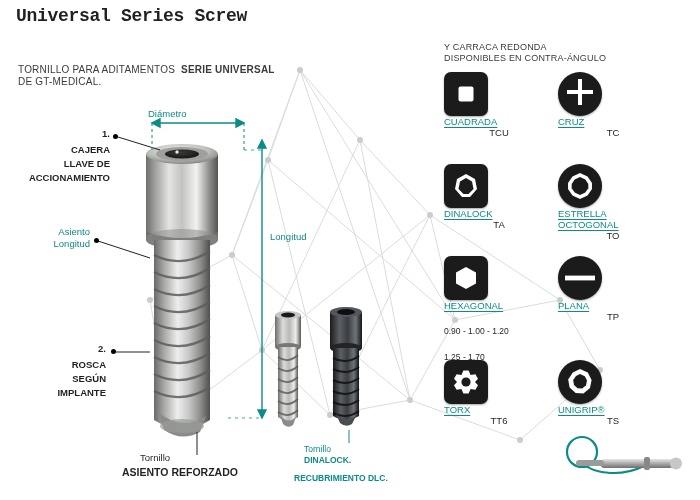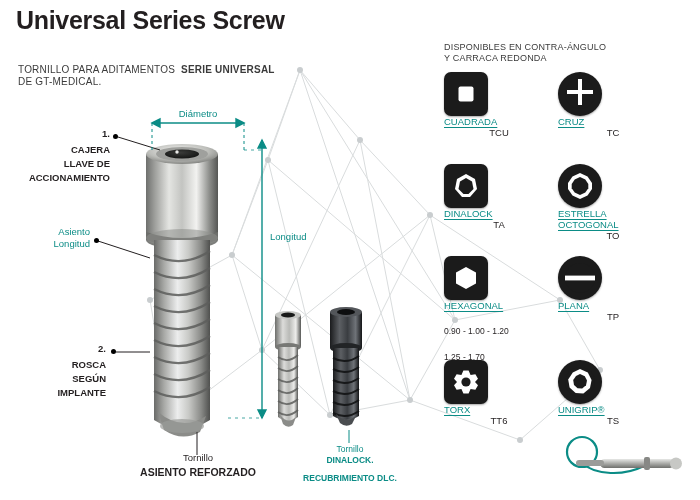--- a/index.html
+++ b/index.html
@@ -7,39 +7,40 @@
   body {
     width:700px; height:500px; position:relative; overflow:hidden;
     background:#ffffff;
     font-family:"Liberation Sans", sans-serif;
     color:#231f20;
   }
 
   
   .title {
     position:absolute; left:16px; top:6px;
-    font-size:25px; font-weight:bold; letter-spacing:-0.3px;
+    font-size:18px; font-weight:bold; letter-spacing:-0.3px;
     color:#231f20;
+    font-family:Liberation Mono, monospace;
   }
 
   
   .net { position:absolute; left:0; top:0; width:700px; height:500px; }
 
   
   .cap-left {
     position:absolute; left:18px; top:64px;
     font-size:10px; line-height:12px; letter-spacing:.2px; color:#3b3b3b;
   }
   .cap-left b { font-weight:bold; }
 
   
   .lbl { position:absolute; font-size:9.5px; line-height:12px; color:#231f20; }
   .lbl.teal { color:#0b8c86; }
   .lbl.bold { font-weight:bold; }
-  .lbl.center { text-align:center; }
+  .lbl.center { text-align:left; }
   .lbl.right { text-align:right; }
 
   
   .dot { position:absolute; width:5px; height:5px; border-radius:50%; background:#000; }
 
   
   .icons { position:absolute; left:444px; top:72px; width:244px; }
   .icon-cell { position:absolute; width:110px; }
   .icon-badge {
     width:44px; height:44px; border-radius:7px;
@@ -263,22 +264,22 @@
 <div class="lbl teal" style="left:270px;top:231px;text-align:right;">Longitud</div>
 
 <div class="lbl center" style="left:140px;top:452px;width:116px;">Tornillo</div>
 <div class="lbl bold center" style="left:122px;top:466px;width:152px;font-size:10.5px;">ASIENTO REFORZADO</div>
 
 <div class="lbl teal center" style="left:304px;top:443px;width:92px;font-size:8.5px;">Tornillo</div>
 <div class="lbl teal bold center" style="left:304px;top:454px;width:92px;font-size:8.5px;">DINALOCK.</div>
 <div class="lbl teal bold center" style="left:294px;top:465px;width:112px;font-size:8.5px;margin-top:7px;">RECUBRIMIENTO DLC.</div>
 
 <div class="head-right">
+  <div>Y CARRACA REDONDA</div>
   <div>DISPONIBLES EN CONTRA-ÁNGULO</div>
-  <div>Y CARRACA REDONDA</div>
 </div>
 
 <div class="icons">
 
   <div class="icon-cell" style="left:0;top:0;">
     <div class="icon-badge">
       <svg width="30" height="30" viewBox="0 0 30 30">
           <rect x="7.5" y="7.5" width="15" height="15" rx="2" fill="#fff"></rect>
         </svg>
     </div>

